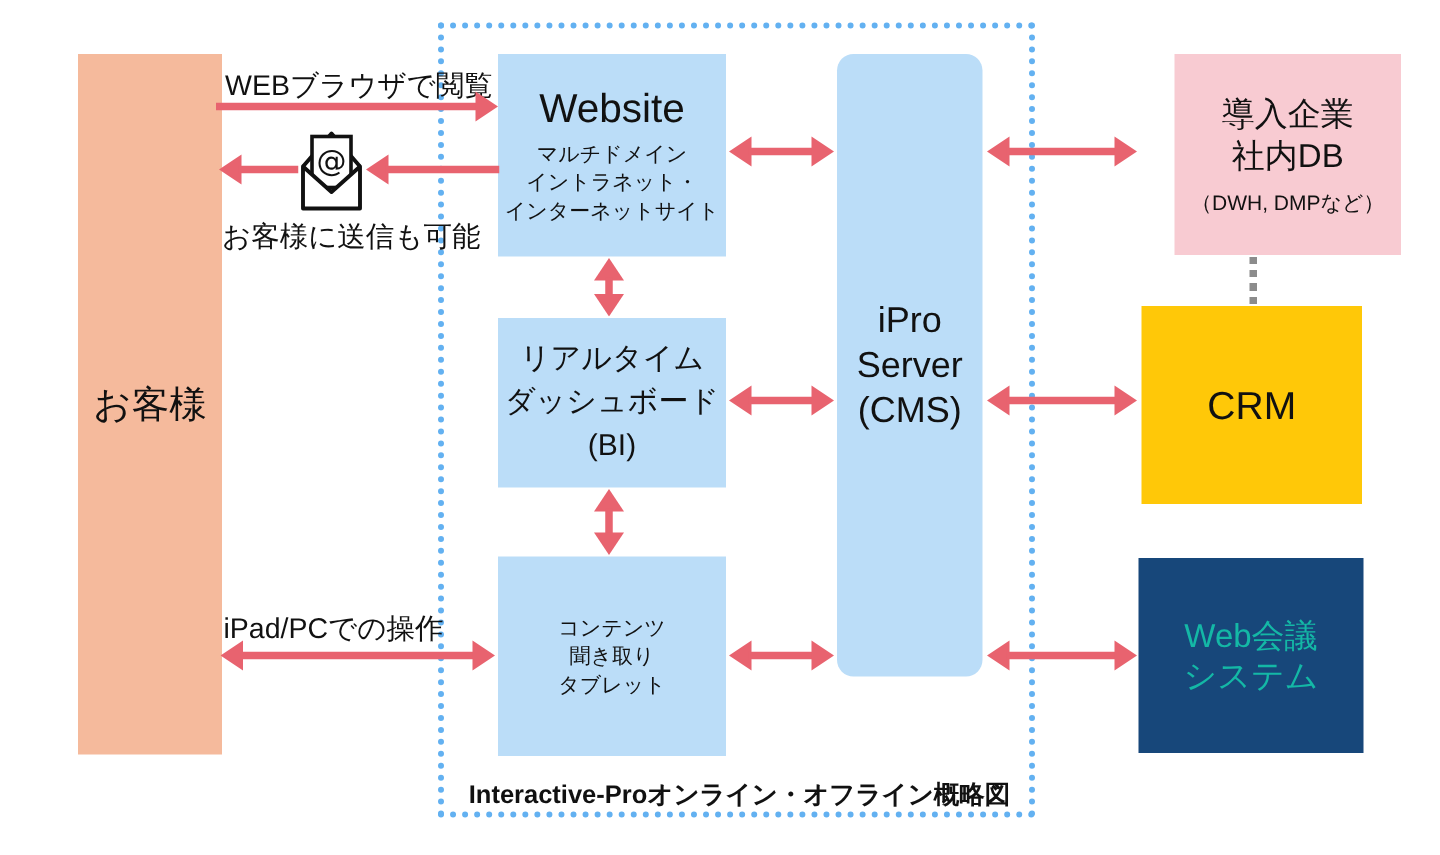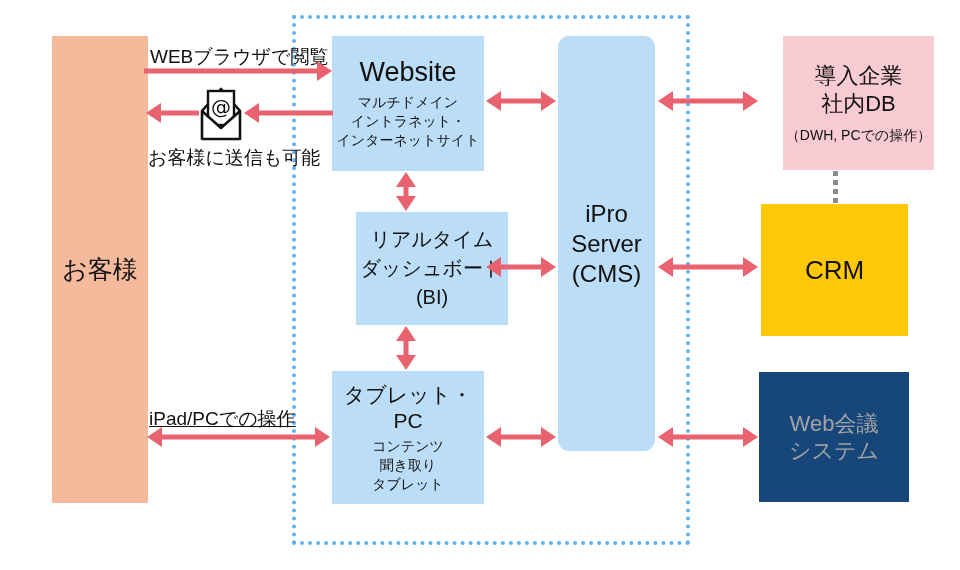--- a/index.html
+++ b/index.html
@@ -11,26 +11,26 @@
   .box {
     position:absolute; box-sizing:border-box;
     display:flex; flex-direction:column; align-items:center; justify-content:center;
     text-align:center;
   }
   .abs { position:absolute; }
   .af { fill: var(--arrow); }
 
   .node-customer { left:52px; top:36px; width:96px; height:467px; background:var(--customer_bg); font-size:25px; }
   .node-website  { left:332px; top:36px; width:152px; height:135px; background:var(--module_bg); }
-  .node-dashboard{ left:332px; top:212px; width:152px; height:113px; background:var(--module_bg); font-size:20px; line-height:29px;margin-left:24px; }
+  .node-dashboard{ left:332px; top:212px; width:152px; height:113px; background:var(--module_bg); font-size:20px; line-height:29px; }
   .node-tablet   { left:332px; top:371px; width:152px; height:133px; background:var(--module_bg); }
   .node-ipro     { left:558px; top:36px; width:97px; height:415px; background:var(--module_bg); font-size:24px; line-height:30px;border-radius:11px; }
   .node-db       { left:760px; top:36px; width:151px; height:134px; background:var(--db_bg);margin-left:23px; }
   .node-crm      { left:761px; top:204px; width:147px; height:132px; background:var(--crm_bg); font-size:26px; }
-  .node-webconf  { left:759px; top:372px; width:150px; height:130px; background:var(--webconf_bg); color:#a3a3a3; font-size:22px; line-height:27px;justify-content:center; }
+  .node-webconf  { left:759px; top:372px; width:150px; height:130px; background:var(--webconf_bg); color:#14b8a6; font-size:22px; line-height:27px;justify-content:center; }
 
   .big-title { font-size:27px; margin-bottom:5px; }
   .mid-title { font-size:21px; margin-bottom:4px; }
   .db-title  { font-size:22px; line-height:28px; }
   .sub-line  { font-size:14px; line-height:19px; }
   .db-sub    { font-size:14px; margin-top:9px; }
 
   .flow-label { position:absolute; font-size:19px; white-space:nowrap; }
 
   .boundary {
@@ -65,50 +65,49 @@
     <div class="sub-line">インターネットサイト</div>
   </div>
 
   <div class="box node-dashboard">
     <div>リアルタイム</div>
     <div>ダッシュボード</div>
     <div>(BI)</div>
   </div>
 
   <div class="box node-tablet">
-    <div class="mid-title">タブレット・PC</div>
     <div class="sub-line">コンテンツ</div>
     <div class="sub-line">聞き取り</div>
     <div class="sub-line">タブレット</div>
   </div>
 
   <div class="box node-ipro">
     <div>iPro</div>
     <div>Server</div>
     <div>(CMS)</div>
   </div>
 
   <div class="box node-db">
     <div class="db-title">導入企業</div>
     <div class="db-title">社内DB</div>
-    <div class="db-sub">（DWH, PCでの操作）</div>
+    <div class="db-sub">（DWH, DMPなど）</div>
   </div>
 
   <div class="box node-crm">
     <div>CRM</div>
   </div>
 
   <div class="box node-webconf">
     <div>Web会議</div>
     <div>システム</div>
   </div>
 
   <div class="flow-label" style="left:150px; top:44px;">WEBブラウザで閲覧</div>
   <div class="flow-label" style="left:148px; top:145px;">お客様に送信も可能</div>
-  <div class="flow-label" style="left:149px; top:406px;text-decoration:underline;">iPad/PCでの操作</div>
+  <div class="flow-label" style="left:149px; top:406px;">iPad/PCでの操作</div>
 
   <div class="abs" style="left:197px; top:85px;">
     <svg width="48" height="56" viewBox="0 0 48 56">
       <polyline points="5,26 24,4 43,26" fill="none" stroke="#111" stroke-width="2.6" stroke-linejoin="round"></polyline>
       <rect x="11" y="6" width="26" height="34" fill="#fff" stroke="#111" stroke-width="2.4"></rect>
       <text x="24" y="29" text-anchor="middle" font-size="20" font-family="DejaVu Sans, sans-serif" fill="#111">@</text>
       <path d="M5,26 L24,43 L43,26 L43,54 L5,54 Z" fill="#fff" stroke="#111" stroke-width="2.6" stroke-linejoin="round"></path>
     </svg>
   </div>
 
@@ -195,14 +194,15 @@
   <div class="abs" style="left:658px; top:426px;">
     <svg width="100" height="22">
         <polygon class="af" points="0,11 15,1 15,21"></polygon>
         <rect class="af" x="13" y="8.5" width="74" height="5"></rect>
         <polygon class="af" points="100,11 85,1 85,21"></polygon>
       </svg>
   </div>
 
   <div class="gray-connector"></div>
 
+  <div class="caption">Interactive-Proオンライン・オフライン概略図</div>
 
 </div>
 
 </body></html>

